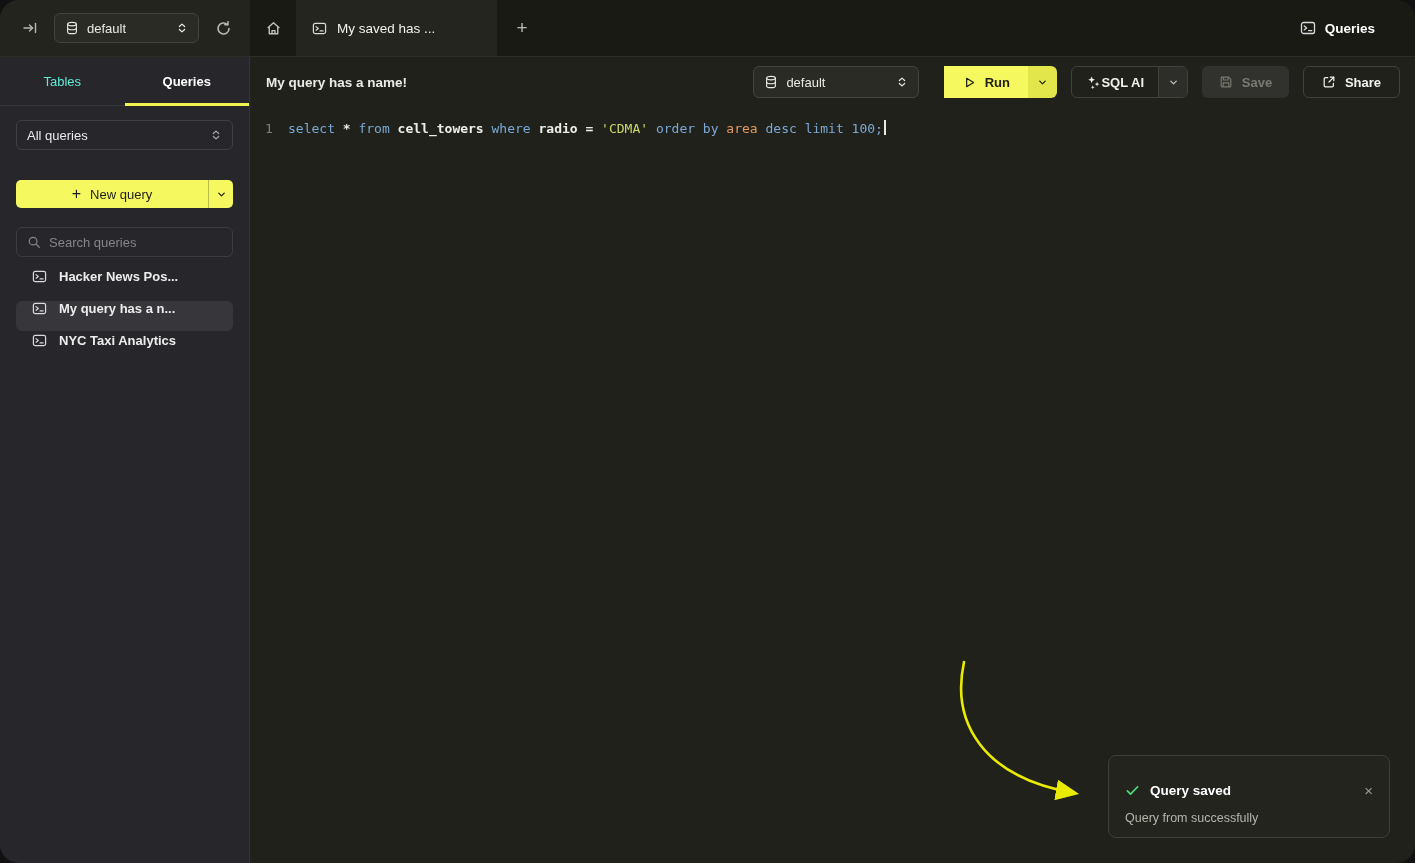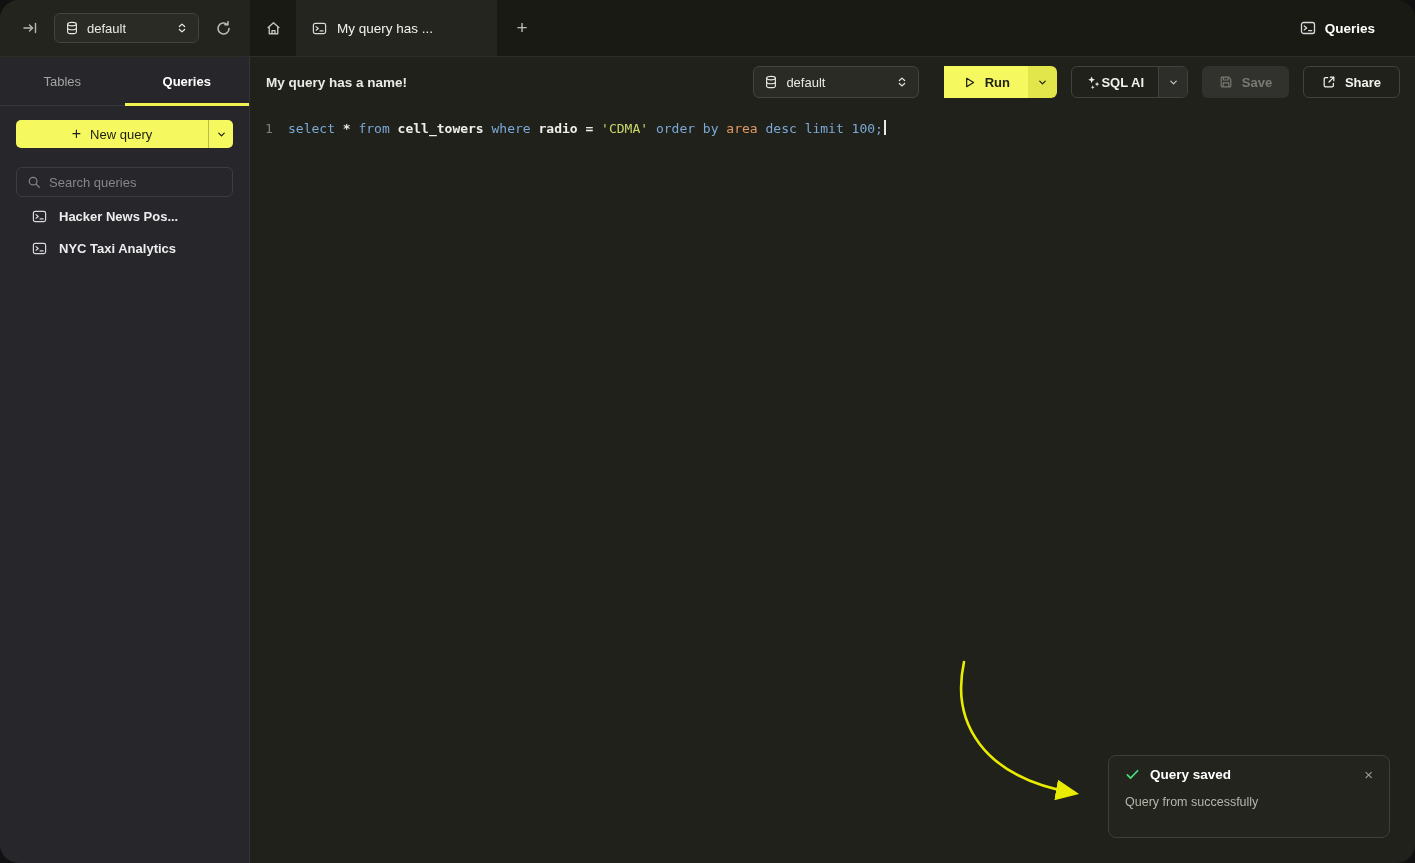--- a/index.html
+++ b/index.html
@@ -27,21 +27,21 @@
   .tabstrip { flex:1; background:#191a14; display:flex; align-items:stretch; border-bottom:1px solid #2d2e27; }
   .home-btn { width:46px; background:none; border:none; display:flex; align-items:center; justify-content:center; color:#c2c3bd; cursor:pointer; }
   .tab { width:201px; background:#24251f; display:flex; align-items:center; gap:10px; padding:0 16px; cursor:pointer; }
   .tab-label { font-size:13.5px; font-weight:500; color:#f2f2ef; white-space:nowrap; }
   .add-tab { width:50px; background:none; border:none; color:#b9bab4; font-size:19px; font-weight:300; cursor:pointer; }
   .queries-indicator { margin-left:auto; display:flex; align-items:center; gap:9px; padding-right:40px; color:#fff; font-weight:700; font-size:13.5px; cursor:pointer; }
 
   
   .sidebar { position:absolute; top:57px; left:0; bottom:0; width:250px; background:#27272b; border-right:1px solid #34353a; }
   .sidebar-tabs { height:49px; display:flex; border-bottom:1px solid #36373b; }
-  .s-tab { flex:1; display:flex; align-items:center; justify-content:center; font-size:13px; color:#a3a3a3; position:relative; cursor:pointer; }
+  .s-tab { flex:1; display:flex; align-items:center; justify-content:center; font-size:13px; color:#5eead4; position:relative; cursor:pointer; }
   .s-tab.active { color:#ffffff; font-weight:600; }
   .s-tab.active::after { content:""; position:absolute; left:0; right:0; bottom:-1px; height:3px; background:#f1f44e; }
   .sidebar-content { padding:14px 16px; }
   .filter-select { border-color:#404145; background:transparent; margin-bottom:30px; color:#e9e9eb; }
   .new-query-btn { height:28px; background:#f5f85e; border-radius:5px; display:flex; align-items:stretch; overflow:hidden; margin-bottom:19px; cursor:pointer; }
   .nq-main { flex:1; display:flex; align-items:center; justify-content:center; gap:9px; color:#1e1f16; font-size:13px; font-weight:500; border:none; background:transparent; cursor:pointer; font-family:inherit; }
   .nq-plus { font-size:16px; font-weight:400; line-height:1; }
   .nq-chevron { width:25px; display:flex; align-items:center; justify-content:center; border:none; background:transparent; border-left:1px solid rgba(30,31,22,.28); color:#1e1f16; cursor:pointer; }
   .search-box { height:30px; border:1px solid #3c3d41; border-radius:6px; display:flex; align-items:center; gap:8px; padding:0 10px; margin-bottom:12px; color:#85868a; }
   .search-box input { flex:1; background:transparent; border:none; outline:none; color:#e9e9eb; font-size:13px; font-family:inherit; }
@@ -72,21 +72,21 @@
   .tok-kw   { color:#7ba9d6; }
   .tok-op   { color:#eceee9; font-weight:700; }
   .tok-id   { color:#eceee9; font-weight:700; }
   .tok-str  { color:#ccd86a; }
   .tok-col  { color:#e09a62; }
   .tok-num  { color:#7ba9d6; }
   .tok-punct{ color:#7ba9d6; }
   .cursor { display:inline-block; width:2px; height:15px; background:#e9e9e9; vertical-align:-2px; margin-left:1px; }
 
   
-  .toast { position:absolute; left:1108px; top:755px; width:282px; height:83px; background:#23241d; border:1px solid #3e3f38; border-radius:8px; padding:11px 16px; z-index:40; }
+  .toast { position:absolute; left:1108px; top:755px; width:282px; height:83px; background:#23241d; border:1px solid #3e3f38; border-radius:8px; padding:27px 16px; z-index:40; }
   .toast-header { display:flex; align-items:center; gap:10px; }
   .toast-title { flex:1; font-size:13.5px; font-weight:700; color:#ffffff; }
   .toast-close { background:none; border:none; color:#9b9c94; font-size:15px; line-height:1; cursor:pointer; padding:0 0 0 6px; font-family:inherit; }
   .toast-msg { margin-top:13px; font-size:12.5px; color:#b4b5ac; }
 
   
   .arrow-overlay { position:absolute; inset:0; width:100%; height:100%; pointer-events:none; z-index:50; }
 </style>
 </head>
 <body>
@@ -140,21 +140,21 @@
         </span>
       </button>
       <div class="tab">
         <span class="q-icon">
           <svg width="15" height="15" viewBox="0 0 16 16" fill="none" stroke="currentColor" stroke-width="1.3" stroke-linecap="round" stroke-linejoin="round">
               <rect x="1.5" y="2.5" width="13" height="11" rx="2"></rect>
               <path d="M4.3 6l2.4 1.9-2.4 1.9"></path>
               <path d="M8.6 10.6h3.2"></path>
             </svg>
         </span>
-        <span class="tab-label">My query has ...</span>
+        <span class="tab-label">My saved has ...</span>
       </div>
       <button class="add-tab"><span>+</span></button>
       <div class="queries-indicator">
         <span class="q-icon">
           <svg width="16" height="16" viewBox="0 0 16 16" fill="none" stroke="currentColor" stroke-width="1.3" stroke-linecap="round" stroke-linejoin="round">
               <rect x="1.5" y="2.5" width="13" height="11" rx="2"></rect>
               <path d="M4.3 6l2.4 1.9-2.4 1.9"></path>
               <path d="M8.6 10.6h3.2"></path>
             </svg>
         </span>
@@ -166,20 +166,29 @@
   <aside class="sidebar">
     <div class="sidebar-tabs">
       <div class="s-tab">
           <span>Tables</span>
         </div>
       <div class="s-tab active">
           <span>Queries</span>
         </div>
     </div>
     <div class="sidebar-content">
+      <div class="select filter-select">
+        <span class="grow">All queries</span>
+        <span>
+          <svg width="12" height="12" viewBox="0 0 16 16" fill="none" stroke="#a7a8ab" stroke-width="1.6" stroke-linecap="round" stroke-linejoin="round">
+              <path d="M4.5 6L8 2.8 11.5 6"></path>
+              <path d="M4.5 10L8 13.2 11.5 10"></path>
+            </svg>
+        </span>
+      </div>
       <div class="new-query-btn">
         <button class="nq-main">
           <span class="nq-plus">+</span>
           <span>New query</span>
         </button>
         <button class="nq-chevron">
           <span>
             <svg width="11" height="11" viewBox="0 0 16 16" fill="none" stroke="currentColor" stroke-width="1.8" stroke-linecap="round" stroke-linejoin="round">
                 <path d="M4 6l4 4 4-4"></path>
               </svg>
@@ -200,20 +209,30 @@
       <span class="q-icon">
         <svg width="15" height="15" viewBox="0 0 16 16" fill="none" stroke="currentColor" stroke-width="1.3" stroke-linecap="round" stroke-linejoin="round">
                 <rect x="1.5" y="2.5" width="13" height="11" rx="2"></rect>
                 <path d="M4.3 6l2.4 1.9-2.4 1.9"></path>
                 <path d="M8.6 10.6h3.2"></path>
               </svg>
       </span>
       <span class="q-label">Hacker News Pos...</span>
     </div>
 
+    <div class="query-item selected">
+      <span class="q-icon">
+        <svg width="15" height="15" viewBox="0 0 16 16" fill="none" stroke="currentColor" stroke-width="1.3" stroke-linecap="round" stroke-linejoin="round">
+                <rect x="1.5" y="2.5" width="13" height="11" rx="2"></rect>
+                <path d="M4.3 6l2.4 1.9-2.4 1.9"></path>
+                <path d="M8.6 10.6h3.2"></path>
+              </svg>
+      </span>
+      <span class="q-label">My query has a n...</span>
+    </div>
 
     <div class="query-item">
       <span class="q-icon">
         <svg width="15" height="15" viewBox="0 0 16 16" fill="none" stroke="currentColor" stroke-width="1.3" stroke-linecap="round" stroke-linejoin="round">
                 <rect x="1.5" y="2.5" width="13" height="11" rx="2"></rect>
                 <path d="M4.3 6l2.4 1.9-2.4 1.9"></path>
                 <path d="M8.6 10.6h3.2"></path>
               </svg>
       </span>
       <span class="q-label">NYC Taxi Analytics</span>

